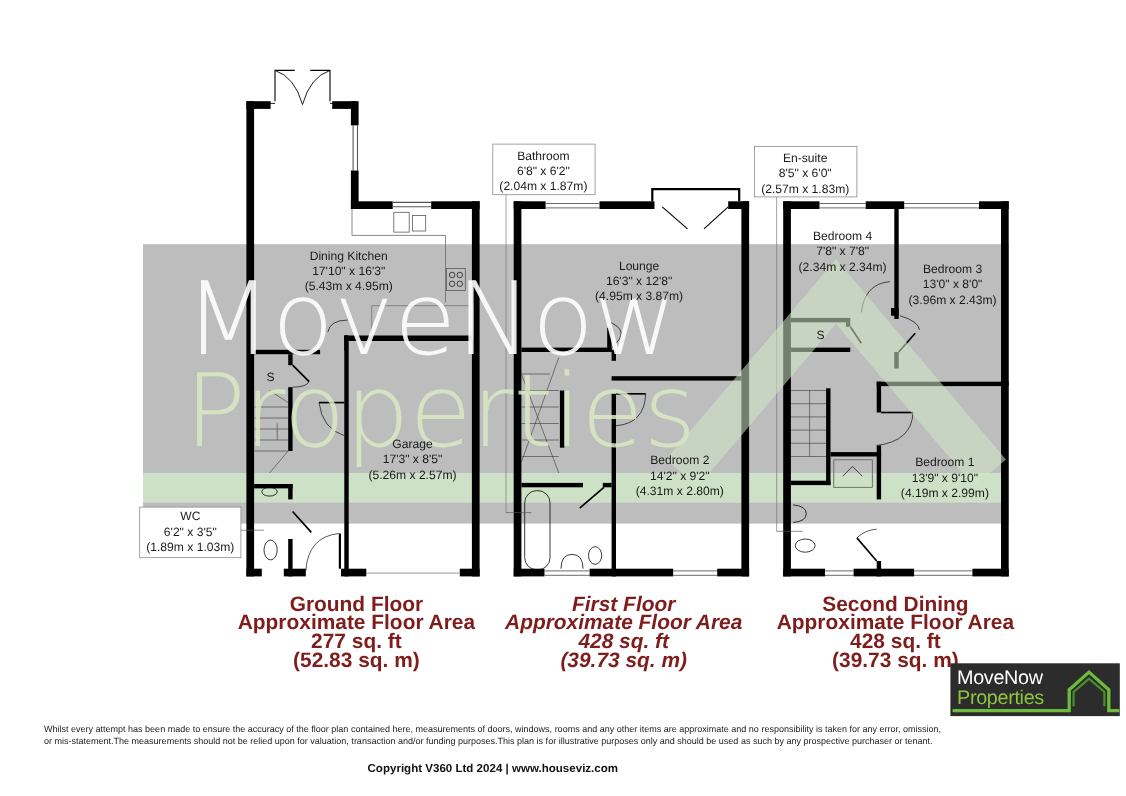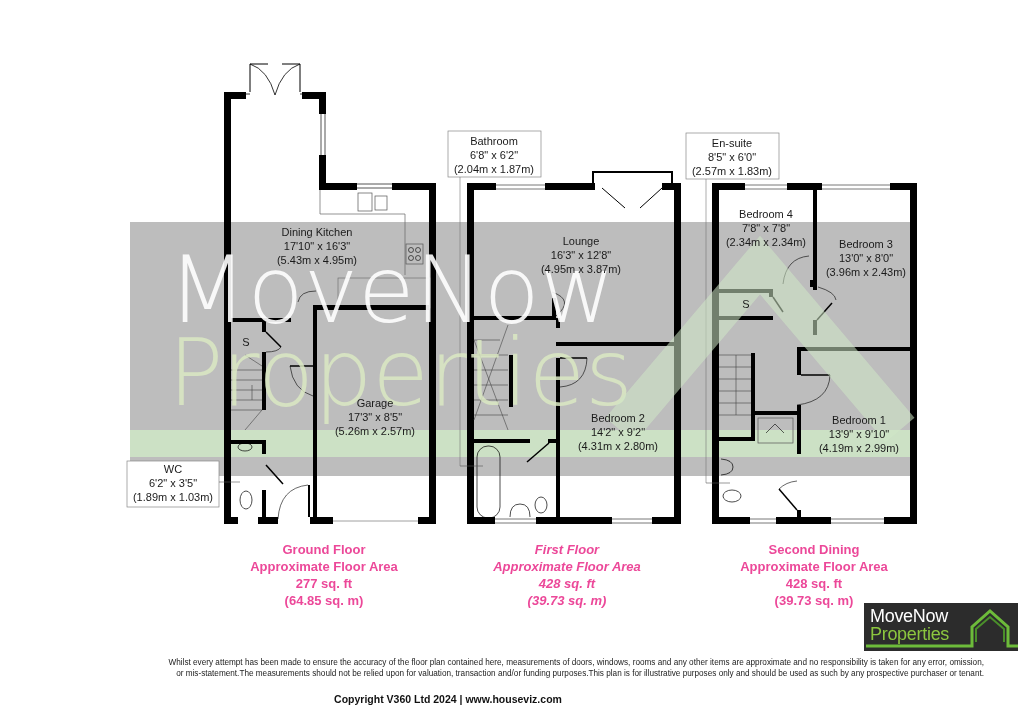--- a/index.html
+++ b/index.html
@@ -1,22 +1,22 @@
 <!DOCTYPE html>
 <html><head>
 <meta charset="utf-8">
 <style>
   html, body { margin: 0; padding: 0; background: #ffffff; }
   body { width: 1024px; height: 724px; position: relative; overflow: hidden; font-family: "Liberation Sans", sans-serif; }
   #plan { position: absolute; left: 0; top: 0; width: 1024px; height: 724px; }
   .room-label { font-family: "Liberation Sans", sans-serif; font-size: 11px; fill: #1a1a1a; text-anchor: middle; }
   .wm-text { font-family: "DejaVu Sans", sans-serif; font-weight: 200; }
-  .floor-caption { position: absolute; text-align: center; font-weight: bold; font-size: 13px; line-height: 17px; color: #ec4899; width: 220px; }
+  .floor-caption { position: absolute; text-align: center; font-weight: bold; font-size: 19px; line-height: 17px; color: #7f1d1d; width: 220px; }
   .floor-caption div { white-space: nowrap; }
-  .disclaimer { position: absolute; left: 40px; width: 944px; top: 657px; text-align: right; font-size: 8.2px; line-height: 11px; color: #222; }
+  .disclaimer { position: absolute; left: 40px; width: 944px; top: 657px; text-align: left; font-size: 8.2px; line-height: 11px; color: #222; }
   .copyright { position: absolute; left: 0; width: 896px; top: 693px; text-align: center; font-weight: bold; font-size: 10.5px; color: #111; }
   .logo { position: absolute; left: 864px; top: 603px; width: 154px; height: 48px; background: #2c2c2c; overflow: hidden; }
   .logo .l1 { position: absolute; left: 6px; top: 3px; font-size: 18px; color: #ffffff; letter-spacing: -0.3px; }
   .logo .l2 { position: absolute; left: 6px; top: 21px; font-size: 18px; color: #8cc63f; letter-spacing: -0.3px; }
   .logo svg { position: absolute; left: 0; top: 0; }
 </style>
 </head>
 <body>
 
 <svg id="plan" viewBox="0 0 1024 724" xmlns="http://www.w3.org/2000/svg">
@@ -273,21 +273,21 @@
     <text class="room-label" x="859" y="452">(4.19m x 2.99m)</text>
 
     <text class="room-label" x="746" y="308">S</text>
   </g>
 </svg>
 
 <div class="floor-caption" style="left:214px; top:541px;">
   <div>Ground Floor</div>
   <div>Approximate Floor Area</div>
   <div>277 sq. ft</div>
-  <div>(64.85 sq. m)</div>
+  <div>(52.83 sq. m)</div>
 </div>
 <div class="floor-caption" style="left:457px; top:541px;font-style:italic;">
   <div>First Floor</div>
   <div>Approximate Floor Area</div>
   <div>428 sq. ft</div>
   <div>(39.73 sq. m)</div>
 </div>
 <div class="floor-caption" style="left:704px; top:541px;">
   <div>Second Dining</div>
   <div>Approximate Floor Area</div>

